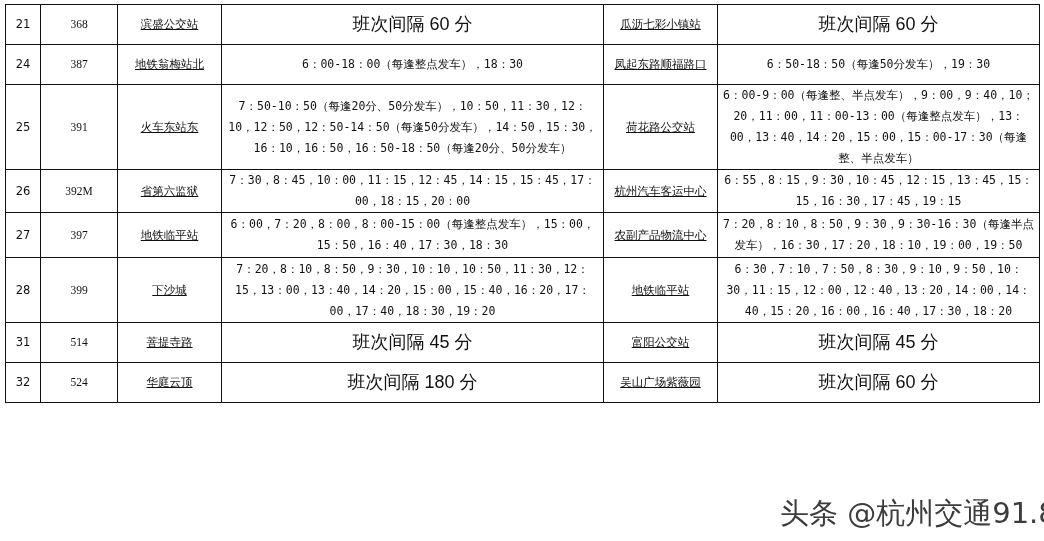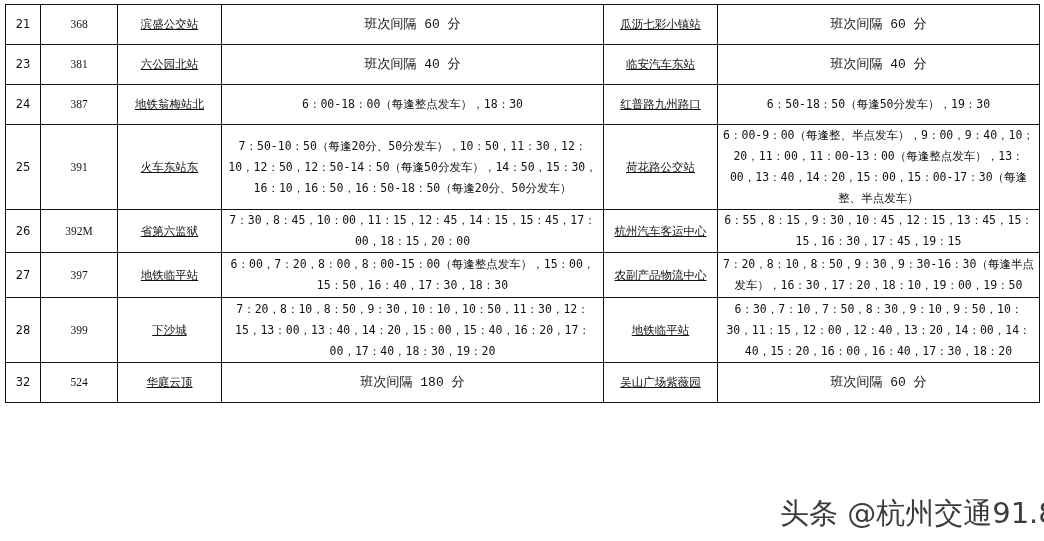--- a/index.html
+++ b/index.html
@@ -6,21 +6,21 @@
   body { width: 1044px; height: 541px; position: relative; overflow: hidden;
          font-family: "DejaVu Sans", "Liberation Sans", sans-serif; color: #111; }
   table.sched { position: absolute; left: 5px; top: 4px; border-collapse: collapse;
                 table-layout: fixed; width: 1034px; }
   table.sched td { border: 1.5px solid #111; text-align: center; vertical-align: middle;
                    padding: 0 4px; font-size: 11.5px; line-height: 21px; overflow: hidden; }
   td.idx { font-size: 11px; }
   td.route { font-size: 11px; font-family: Liberation Serif, serif; }
   td.stop { font-size: 13px; line-height: 17px; text-decoration: underline; }
   td.times { font-family: "DejaVu Sans Mono", "Liberation Mono", monospace; font-size: 10.5px; }
-  td.times.interval { font-family: Liberation Mono, monospace; font-size: 13px; }
+  td.times.interval { font-family: Liberation Sans, sans-serif; font-size: 18px; }
   .watermark { position: absolute; left: 780px; top: 494px; font-size: 29px; color: #222;
                font-family: "DejaVu Sans", sans-serif; text-shadow: 0 0 3px #fff, 0 0 2px #fff;
                letter-spacing: 0px; opacity: 0.88; white-space: nowrap; }
 </style>
 </head>
 <body>
 
 <table class="sched">
   <colgroup>
     <col style="width:35px">
@@ -33,33 +33,25 @@
   <tbody id="tbody">
       <tr style="height: 40px;">
         <td class="idx">21</td>
         <td class="route">368</td>
         <td class="stop">滨盛公交站</td>
         <td class="times interval">班次间隔 60 分</td>
         <td class="stop">瓜沥七彩小镇站</td>
         <td class="times interval">班次间隔 60 分</td>
       </tr>
       <tr style="height: 40px;">
-        <td class="idx">23</td>
-        <td class="route">381</td>
-        <td class="stop">六公园北站</td>
-        <td class="times interval">班次间隔 40 分</td>
-        <td class="stop">临安汽车东站</td>
-        <td class="times interval">班次间隔 40 分</td>
-      </tr>
-      <tr style="height: 40px;">
         <td class="idx">24</td>
         <td class="route">387</td>
         <td class="stop">地铁翁梅站北</td>
         <td class="times">6：00-18：00（每逢整点发车），18：30</td>
-        <td class="stop">红普路九州路口</td>
+        <td class="stop">凤起东路顺福路口</td>
         <td class="times">6：50-18：50（每逢50分发车），19：30</td>
       </tr>
       <tr style="height: 65px;">
         <td class="idx">25</td>
         <td class="route">391</td>
         <td class="stop">火车东站东</td>
         <td class="times">7：50-10：50（每逢20分、50分发车），10：50，11：30，12：10，12：50，12：50-14：50（每逢50分发车），14：50，15：30，16：10，16：50，16：50-18：50（每逢20分、50分发车）</td>
         <td class="stop">荷花路公交站</td>
         <td class="times">6：00-9：00（每逢整、半点发车），9：00，9：40，10；20，11：00，11：00-13：00（每逢整点发车），13：00，13：40，14：20，15：00，15：00-17：30（每逢整、半点发车）</td>
       </tr>
@@ -81,20 +73,28 @@
       </tr>
       <tr style="height: 65px;">
         <td class="idx">28</td>
         <td class="route">399</td>
         <td class="stop">下沙城</td>
         <td class="times">7：20，8：10，8：50，9：30，10：10，10：50，11：30，12：15，13：00，13：40，14：20，15：00，15：40，16：20，17：00，17：40，18：30，19：20</td>
         <td class="stop">地铁临平站</td>
         <td class="times">6：30，7：10，7：50，8：30，9：10，9：50，10：30，11：15，12：00，12：40，13：20，14：00，14：40，15：20，16：00，16：40，17：30，18：20</td>
       </tr>
       <tr style="height: 40px;">
+        <td class="idx">31</td>
+        <td class="route">514</td>
+        <td class="stop">菩提寺路</td>
+        <td class="times interval">班次间隔 45 分</td>
+        <td class="stop">富阳公交站</td>
+        <td class="times interval">班次间隔 45 分</td>
+      </tr>
+      <tr style="height: 40px;">
         <td class="idx">32</td>
         <td class="route">524</td>
         <td class="stop">华庭云顶</td>
         <td class="times interval">班次间隔 180 分</td>
         <td class="stop">吴山广场紫薇园</td>
         <td class="times interval">班次间隔 60 分</td>
       </tr>
     </tbody>
 </table>
 

